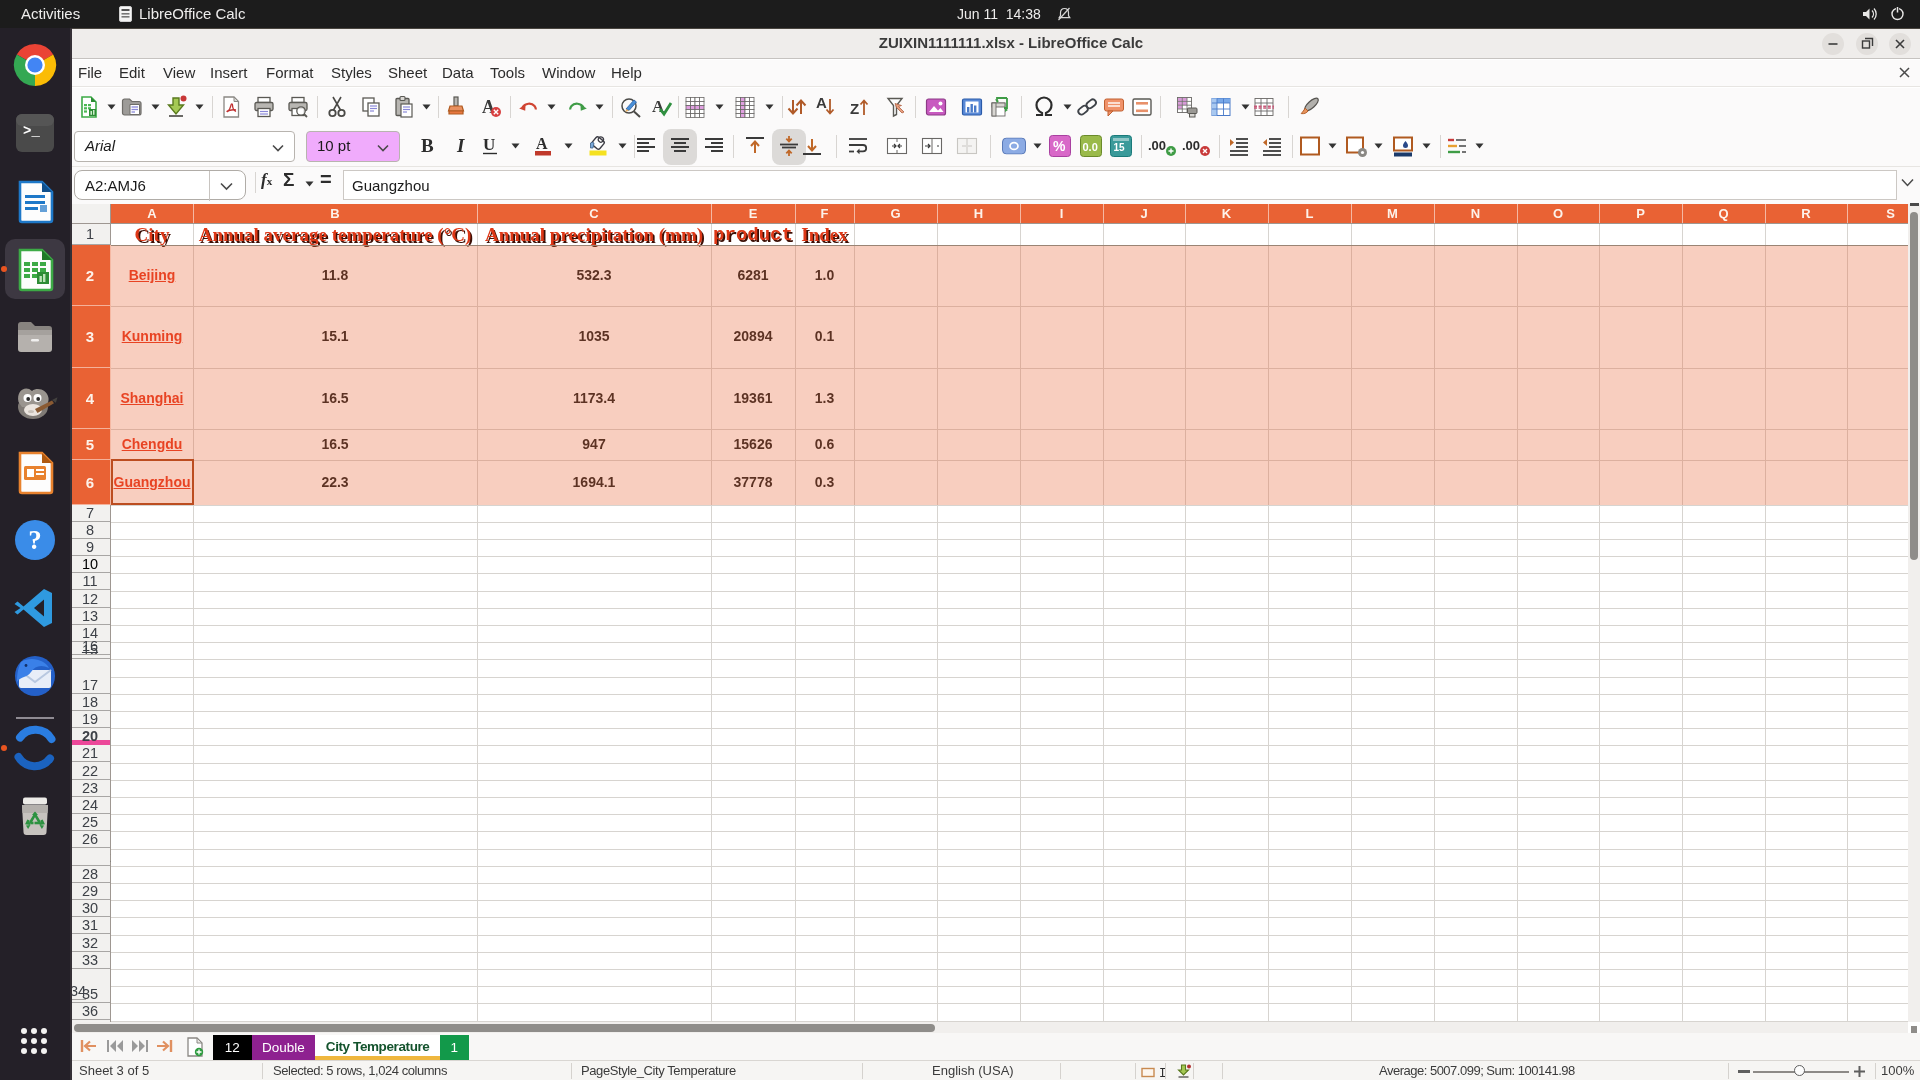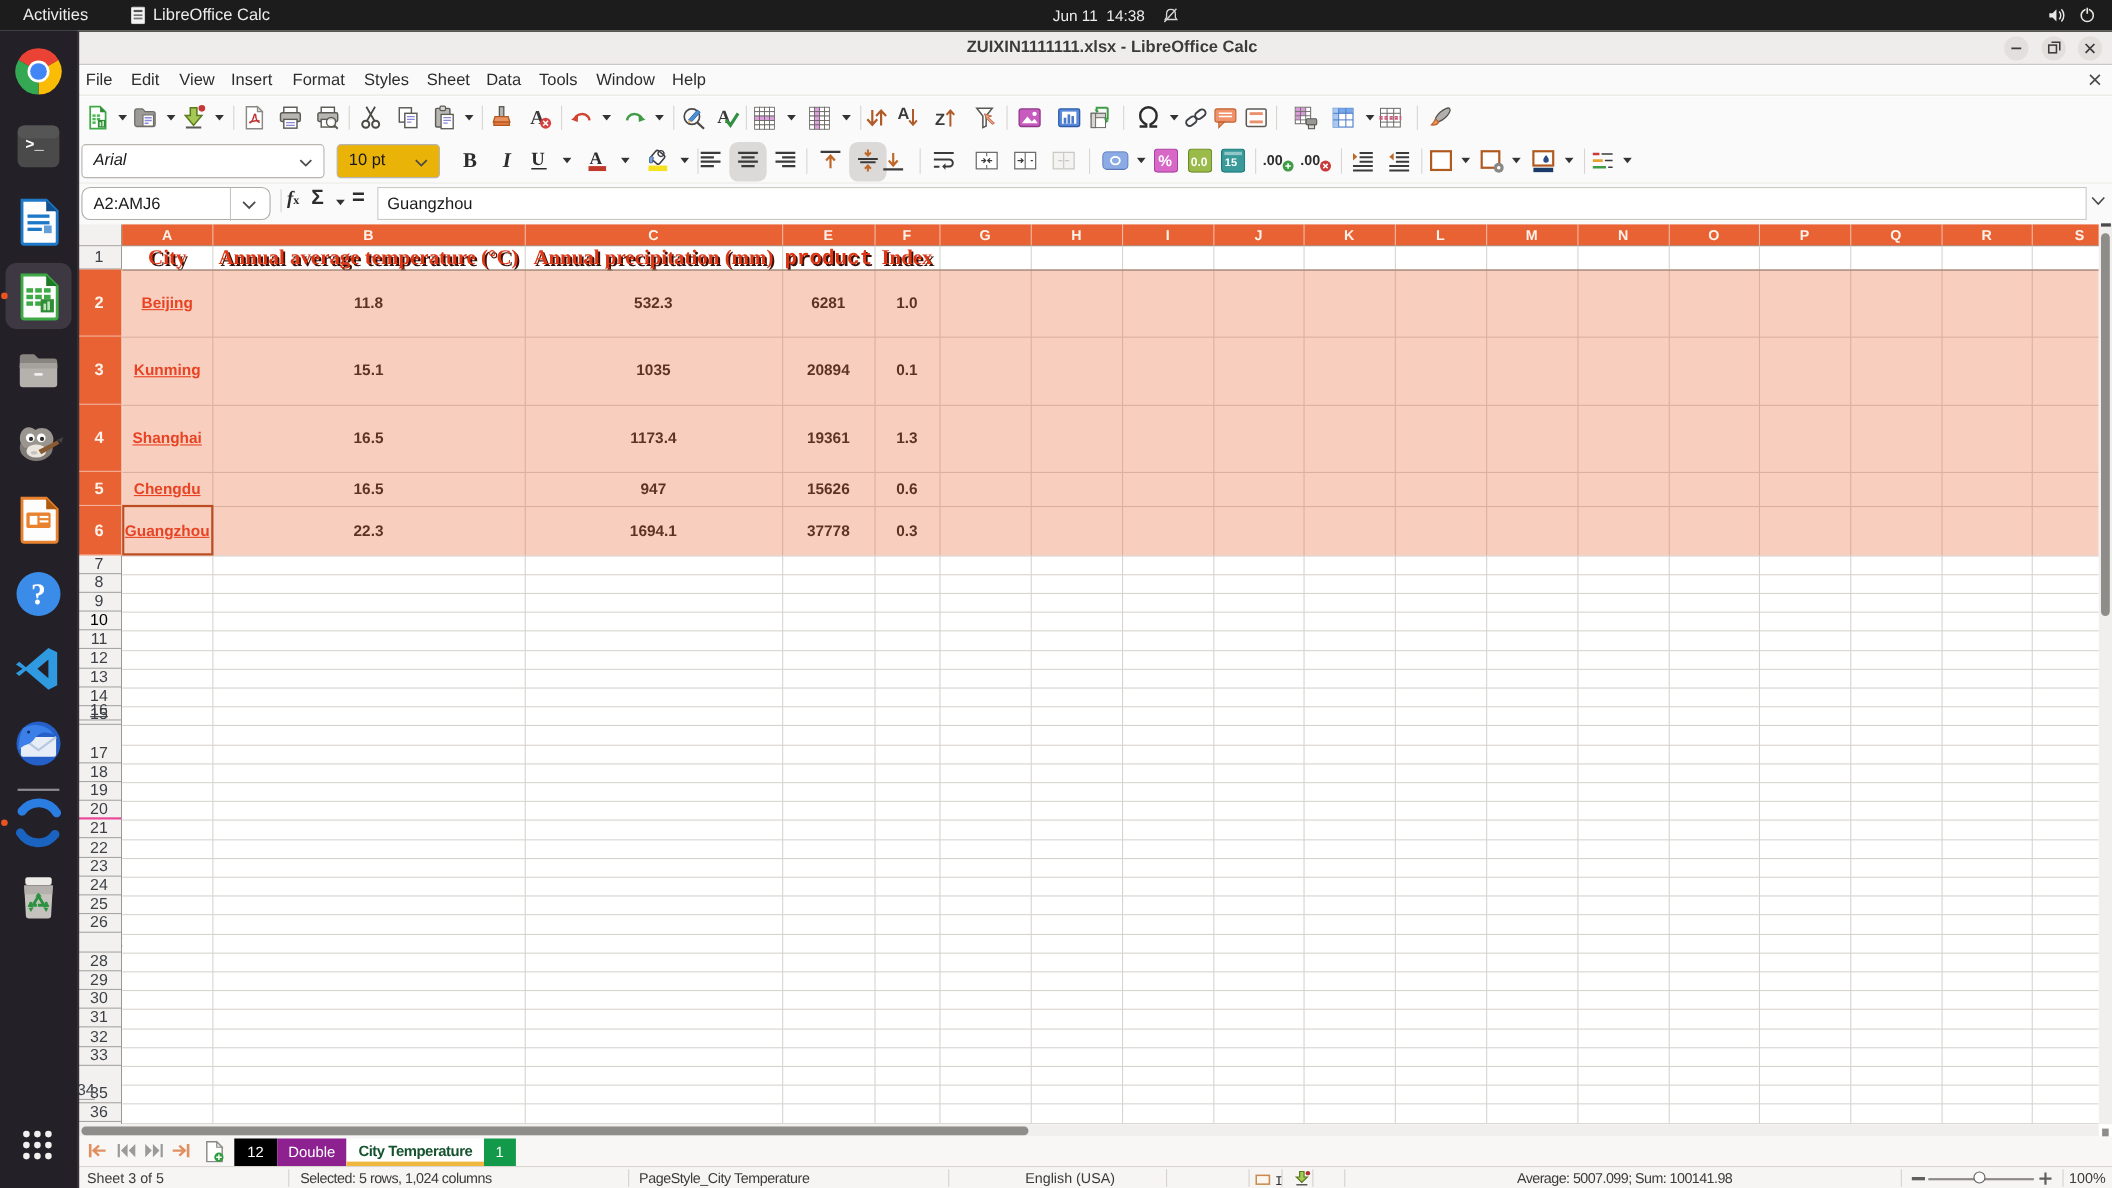--- a/index.html
+++ b/index.html
@@ -480,21 +480,21 @@
         <path d="M8.2 13.2 l2.8 2.8 c-1.2 2 -3.8 3 -6.8 2.6 1.6 -1.6 2.6 -3.4 4 -5.4z" fill="#e8945e" stroke="#b5602a" stroke-width="1"></path>
       </svg></div>
   </div>
 <div class="abs" style="left:70px;top:126px;width:1850px;height:41px;background:#fbfafa;border-bottom:1px solid #e7e5e2;">
     <div class="abs" style="left:4px;top:5px;width:221px;height:31px;background:#fff;border:1px solid #b8b4af;border-radius:4px;">
 <span style="position:absolute;left:10px;top:5px;font-size:15px;font-style:italic;color:#1a1a1a;">Arial</span>
 <svg style="position:absolute;right:10px;top:12px;" width="12" height="8" viewBox="0 0 12 8">
         <path d="M1 1.5 L6 6.5 L11 1.5" fill="none" stroke="#4a4a4a" stroke-width="1.6"></path>
       </svg>
 </div>
-    <div class="abs" style="left:236px;top:5px;width:94px;height:31px;background:#eab308;border:1px solid #b8b4af;border-radius:4px;">
+    <div class="abs" style="left:236px;top:5px;width:94px;height:31px;background:#f0abfc;border:1px solid #b8b4af;border-radius:4px;">
 <span style="position:absolute;left:10px;top:5px;font-size:15px;color:#1a1a1a;">10 pt</span>
 <svg style="position:absolute;right:10px;top:12px;" width="12" height="8" viewBox="0 0 12 8">
         <path d="M1 1.5 L6 6.5 L11 1.5" fill="none" stroke="#4a4a4a" stroke-width="1.6"></path>
       </svg>
 </div>
     <div class="ico" style="left:345px;width:24px;height:24px;"><svg width="24" height="24" viewBox="0 0 24 24">
         <text x="6" y="18" font-size="19" font-weight="bold" fill="#2c2c2c" font-family="Liberation Serif,serif">B</text>
       </svg></div>
     <div class="ico" style="left:380px;width:24px;height:24px;"><svg width="24" height="24" viewBox="0 0 24 24">
         <text x="7" y="18" font-size="19" font-style="italic" font-weight="bold" fill="#2c2c2c" font-family="Liberation Serif,serif">I</text>
@@ -746,21 +746,21 @@
 <div class="abs" style="left:70px;top:556.1px;width:40px;height:17.2px;color:#000000;font-size:14.5px;text-align:center;line-height:17.2px;border-bottom:1px solid #a8a6a4;">10</div>
 <div class="abs" style="left:70px;top:573.3px;width:40px;height:17.2px;color:#3d4147;font-size:14.5px;text-align:center;line-height:17.2px;border-bottom:1px solid #a8a6a4;">11</div>
 <div class="abs" style="left:70px;top:590.5px;width:40px;height:17.2px;color:#3d4147;font-size:14.5px;text-align:center;line-height:17.2px;border-bottom:1px solid #a8a6a4;">12</div>
 <div class="abs" style="left:70px;top:607.7px;width:40px;height:17.2px;color:#3d4147;font-size:14.5px;text-align:center;line-height:17.2px;border-bottom:1px solid #a8a6a4;">13</div>
 <div class="abs" style="left:70px;top:624.9px;width:40px;height:17.2px;color:#3d4147;font-size:14.5px;text-align:center;line-height:17.2px;border-bottom:1px solid #a8a6a4;">14</div>
 <div class="abs" style="left:70px;top:642.1px;width:40px;height:17.2px;color:#3d4147;font-size:14.5px;text-align:center;line-height:17.2px;border-bottom:1px solid #a8a6a4;">15</div>
 <div class="abs" style="left:70px;top:638px;width:40px;height:17.2px;color:#3d4147;font-size:14.5px;text-align:center;line-height:17.2px;border-bottom:1px solid #a8a6a4;text-decoration:underline;">16</div>
 <div class="abs" style="left:70px;top:676.5px;width:40px;height:17.2px;color:#3d4147;font-size:14.5px;text-align:center;line-height:17.2px;border-bottom:1px solid #a8a6a4;">17</div>
 <div class="abs" style="left:70px;top:693.7px;width:40px;height:17.2px;color:#3d4147;font-size:14.5px;text-align:center;line-height:17.2px;border-bottom:1px solid #a8a6a4;">18</div>
 <div class="abs" style="left:70px;top:710.9px;width:40px;height:17.2px;color:#3d4147;font-size:14.5px;text-align:center;line-height:17.2px;border-bottom:1px solid #a8a6a4;">19</div>
-<div class="abs" style="left:70px;top:728.1px;width:40px;height:17.2px;color:#3d4147;font-size:14.5px;text-align:center;line-height:17.2px;border-bottom:2px solid #ec4899;">20</div>
+<div class="abs" style="left:70px;top:728.1px;width:40px;height:17.2px;color:#3d4147;font-size:14.5px;text-align:center;line-height:17.2px;border-bottom:5px solid #ec4899;font-weight:bold;">20</div>
 <div class="abs" style="left:70px;top:745.3px;width:40px;height:17.2px;color:#3d4147;font-size:14.5px;text-align:center;line-height:17.2px;border-bottom:1px solid #a8a6a4;">21</div>
 <div class="abs" style="left:70px;top:762.5px;width:40px;height:17.2px;color:#3d4147;font-size:14.5px;text-align:center;line-height:17.2px;border-bottom:1px solid #a8a6a4;">22</div>
 <div class="abs" style="left:70px;top:779.7px;width:40px;height:17.2px;color:#3d4147;font-size:14.5px;text-align:center;line-height:17.2px;border-bottom:1px solid #a8a6a4;">23</div>
 <div class="abs" style="left:70px;top:796.9px;width:40px;height:17.2px;color:#3d4147;font-size:14.5px;text-align:center;line-height:17.2px;border-bottom:1px solid #a8a6a4;">24</div>
 <div class="abs" style="left:70px;top:814.1px;width:40px;height:17.2px;color:#3d4147;font-size:14.5px;text-align:center;line-height:17.2px;border-bottom:1px solid #a8a6a4;">25</div>
 <div class="abs" style="left:70px;top:831.3px;width:40px;height:17.2px;color:#3d4147;font-size:14.5px;text-align:center;line-height:17.2px;border-bottom:1px solid #a8a6a4;">26</div>
 <div class="abs" style="left:70px;top:848.5px;width:40px;height:17.2px;color:#3d4147;font-size:14.5px;text-align:center;line-height:17.2px;border-bottom:1px solid #a8a6a4;padding-left:40px;">27</div>
 <div class="abs" style="left:70px;top:865.7px;width:40px;height:17.2px;color:#3d4147;font-size:14.5px;text-align:center;line-height:17.2px;border-bottom:1px solid #a8a6a4;">28</div>
 <div class="abs" style="left:70px;top:882.9px;width:40px;height:17.2px;color:#3d4147;font-size:14.5px;text-align:center;line-height:17.2px;border-bottom:1px solid #a8a6a4;">29</div>
 <div class="abs" style="left:70px;top:900.1px;width:40px;height:17.2px;color:#3d4147;font-size:14.5px;text-align:center;line-height:17.2px;border-bottom:1px solid #a8a6a4;">30</div>

